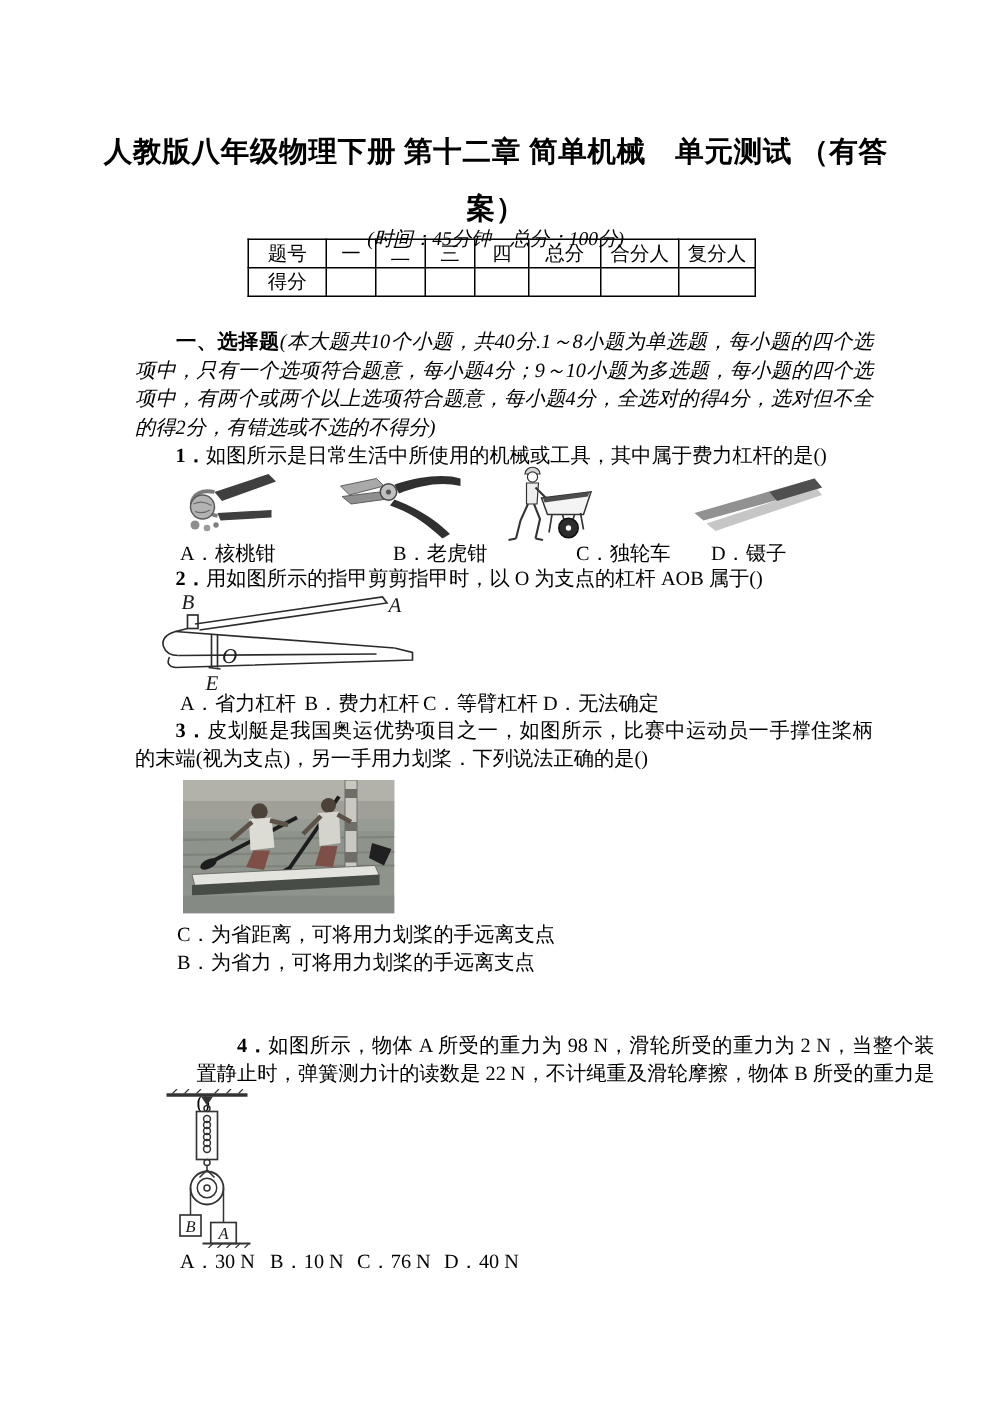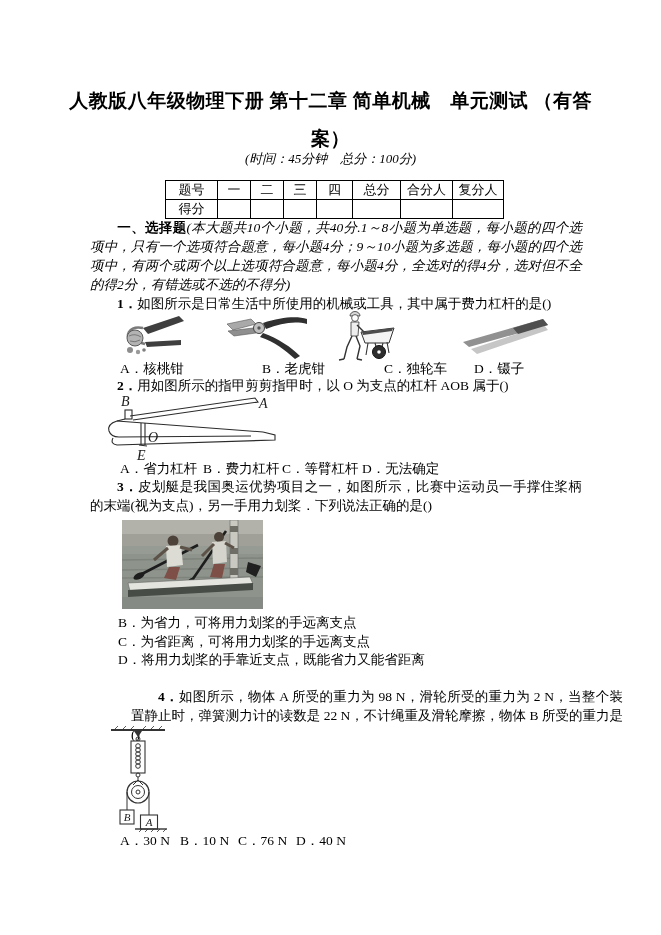--- a/index.html
+++ b/index.html
@@ -32,21 +32,21 @@
 </style>
 </head>
 <body>
 
 <div class="page">
 
   <div class="abs title-line" style="top:88px;">人教版八年级物理下册 第十二章 简单机械　单元测试 （有答</div>
   <div class="abs title-line" style="top:126px;">案）</div>
   <div class="abs meta-line" style="top:150px;">(时间：45分钟　总分：100分)</div>
 
-  <table class="score abs" style="top:180px;left:165px;">
+  <table class="score abs" style="top:159px;left:165px;">
     <colgroup>
       <col style="width:52px">
         <col style="width:33px">
         <col style="width:33px">
         <col style="width:33px">
       <col style="width:36px">
         <col style="width:48px">
         <col style="width:52px">
         <col style="width:51px">
     </colgroup>
@@ -197,23 +197,22 @@
       <path d="M92,24 L80,36 M103,23 L112,28" stroke="#5c5248" stroke-width="3"></path>
       <path d="M92,44 L88,57 L100,58 L103,44" fill="#7d4f46"></path>
       <polygon points="6,63 128,57 131,64 118,68 8,71" fill="#e4e4de" stroke="#555" stroke-width="0.5"></polygon>
       <polygon points="6,70 131,63 131,70 6,77" fill="#474c47"></polygon>
       <polygon points="126,42 139,46 134,57 124,52" fill="#202020"></polygon>
       <rect y="77" width="141" height="12" fill="#858b84"></rect>
     </svg>
   </div>
 
   <div class="abs opt-list" style="top:614px;left:90px;width:492px;">
+    <div class="opt-line"><span>C．</span><span>为省距离，可将用力划桨的手远离支点</span></div>
     <div class="opt-line"><span>B．</span><span>为省力，可将用力划桨的手远离支点</span></div>
-    <div class="opt-line"><span>C．</span><span>为省距离，可将用力划桨的手远离支点</span></div>
-    <div class="opt-line"><span>D．</span><span>将用力划桨的手靠近支点，既能省力又能省距离</span></div>
   </div>
 
   <div class="abs para" style="top:687px;left:90px;margin-left:41px;">
     <span class="indent"></span><span class="qnum">4．</span><span>如图所示，物体 A 所受的重力为 98 N，滑轮所受的重力为 2 N，当整个装置静止时，弹簧测力计的读数是 22 N，不计绳重及滑轮摩擦，物体 B 所受的重力是()</span>
   </div>
 
   <div class="abs" style="top:726px;left:105px;">
     <svg width="66" height="106" viewBox="0 0 66 106">
       <g stroke="#333" fill="none">
         <line x1="6" y1="4" x2="60" y2="4" stroke-width="2.2"></line>

